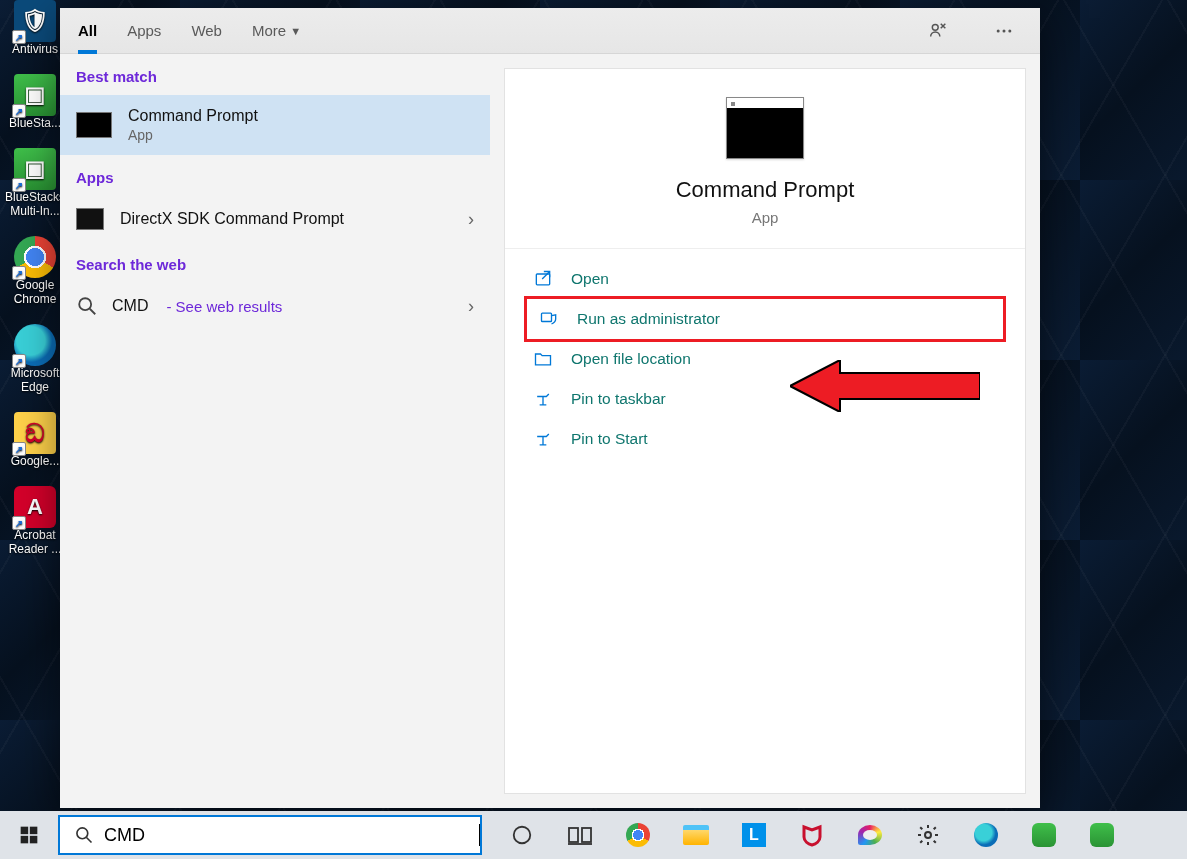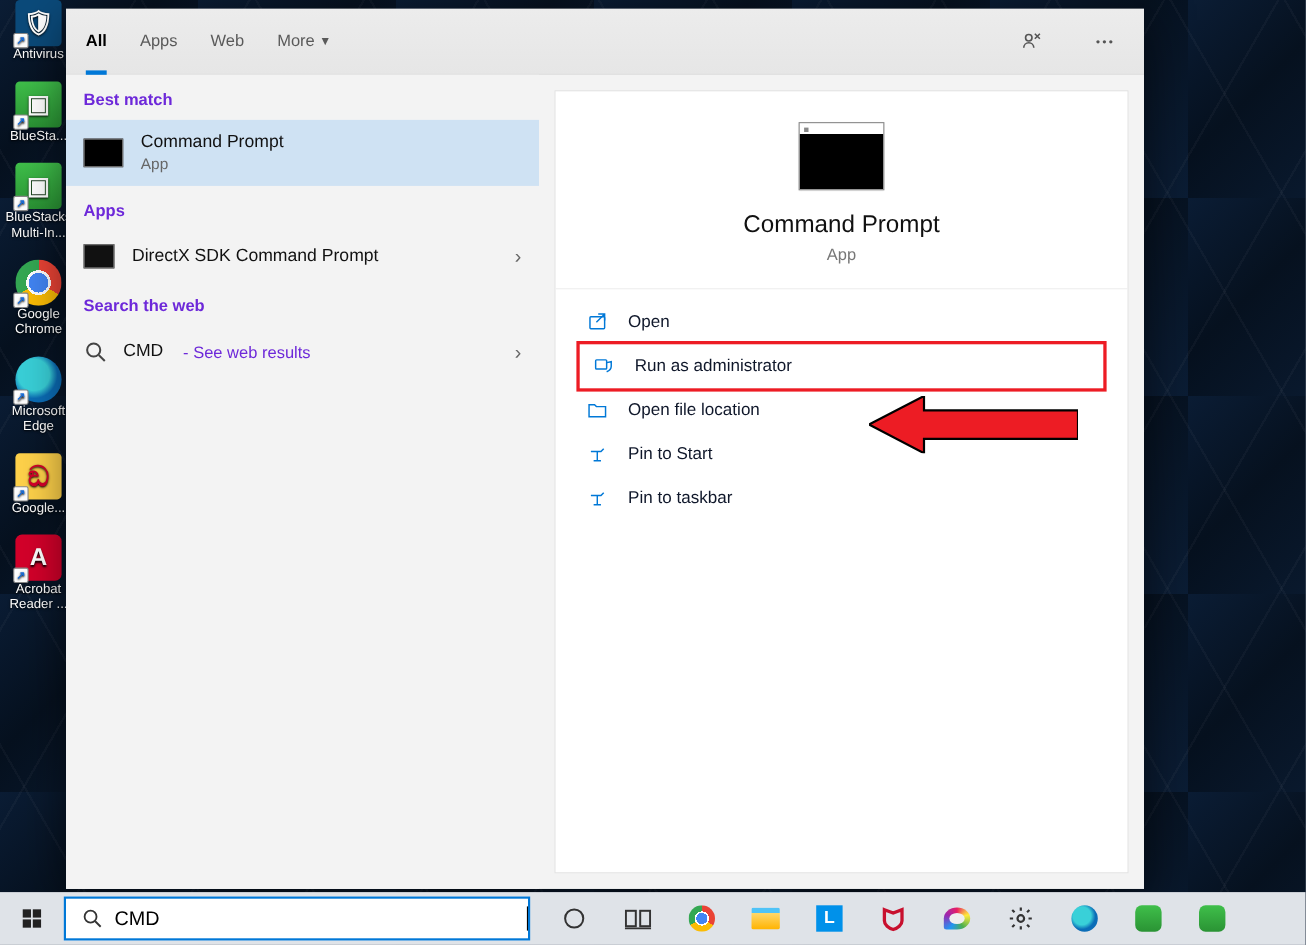--- a/index.html
+++ b/index.html
@@ -14,21 +14,21 @@
   repeating-linear-gradient(-60deg, rgba(255,255,255,0.03) 0 2px, transparent 2px 90px); }
 
 
 .desktop-icons { position: absolute; left: 6px; top: 0; width: 58px; display: flex; flex-direction: column; gap: 18px; padding-top: 0; }
 .dicon { display: flex; flex-direction: column; align-items: center; color: #fff; font-size: 12px; text-align: center; text-shadow: 0 1px 2px #000; cursor: default; }
 .dicon .box { width: 42px; height: 42px; border-radius: 4px; position: relative; display: flex; align-items: center; justify-content: center; font-size: 22px; font-weight: bold; }
 .dicon .short { position: absolute; bottom: -2px; left: -2px; width: 14px; height: 14px; background: #fff; border: 1px solid #888; border-radius: 2px; display: flex; align-items: center; justify-content: center; font-size: 10px; color: #1a6dd6; }
 
 
 .panel { position: absolute; left: 60px; top: 8px; width: 980px; height: 800px; background: #f3f3f3; box-shadow: 0 10px 40px rgba(0,0,0,.5); display: flex; flex-direction: column; }
-.tabs { height: 60px; display: flex; align-items: center; padding: 0 18px; gap: 30px; background: linear-gradient(#ececec,#e6e6e6); border-bottom: 1px solid #d6d6d6; }
+.tabs { height: 46px; display: flex; align-items: center; padding: 0 18px; gap: 30px; background: linear-gradient(#ececec,#e6e6e6); border-bottom: 1px solid #d6d6d6; }
 .tab { font-size: 15px; color: #5a5a5a; height: 100%; display: flex; align-items: center; position: relative; cursor: default; }
 .tab.active { color: #000; font-weight: 600; }
 .tab.active::after { content: ""; position: absolute; left: 0; right: 0; bottom: -1px; height: 4px; background: #0078d7; }
 .tab .chev { margin-left: 4px; font-size: 11px; }
 .tabs .spacer { flex: 1; }
 .tabs .tool { width: 36px; height: 36px; display: flex; align-items: center; justify-content: center; color: #555; }
 
 .body { flex: 1; display: flex; background: #f3f3f3; }
 .left { width: 430px; background: #f3f3f3; overflow: hidden; }
 .right { flex: 1; padding: 14px; }
@@ -49,21 +49,21 @@
 .web-row .chev-r { margin-left: auto; color: #666; font-size: 18px; }
 
 
 .preview-top { display: flex; flex-direction: column; align-items: center; padding: 28px 0 22px; border-bottom: 1px solid #eee; }
 .preview-top .cmd-icon { width: 78px; height: 62px; border: 1px solid #888; box-shadow: 0 1px 2px rgba(0,0,0,.15); background: linear-gradient(#fff 0 16%, #000 16%); position: relative; }
 .preview-top .cmd-icon::before { content: ""; position: absolute; top: 4px; left: 4px; width: 4px; height: 4px; background: #888; }
 .preview-top .ptitle { font-size: 22px; margin-top: 18px; color: #111; }
 .preview-top .psub { font-size: 15px; color: #777; margin-top: 6px; }
 
 .actions { padding: 10px 22px; }
-.action { display: flex; align-items: center; gap: 18px; padding: 10px 6px; font-size: 15.5px; color: #0f172a; cursor: default; }
+.action { display: flex; align-items: center; gap: 18px; padding: 10px 6px; font-size: 15.5px; color: #0f766e; cursor: default; }
 .action svg { flex-shrink: 0; }
 .action.highlight { outline: 3px solid #ed1c24; outline-offset: 0; padding-left: 12px; }
 
 
 .arrow-annot { position: absolute; left: 790px; top: 360px; width: 190px; height: 52px; pointer-events: none; }
 
 
 .taskbar { position: absolute; left: 0; right: 0; bottom: 0; height: 48px; background: #dfe3e8; display: flex; align-items: center; }
 .start-btn { width: 58px; height: 100%; display: flex; align-items: center; justify-content: center; cursor: default; }
 .search-box { width: 424px; height: 40px; border: 2px solid #0078d7; background: #fff; display: flex; align-items: center; margin-right: 8px; }
@@ -209,27 +209,27 @@
           <div class="action">
             <svg width="20" height="20" viewBox="0 0 24 24" fill="none" stroke="#0078d7" stroke-width="1.6">
                 <path d="M3 6h6l2 2h10v11H3z"></path>
               </svg>
             <span>Open file location</span>
           </div>
           <div class="action">
             <svg width="20" height="20" viewBox="0 0 24 24" fill="none" stroke="#0078d7" stroke-width="1.6">
                 <path d="M5 9h11l3-3M12 9v10M8 19h8"></path>
               </svg>
+            <span>Pin to taskbar</span>
+          </div>
+          <div class="action">
+            <svg width="20" height="20" viewBox="0 0 24 24" fill="none" stroke="#0078d7" stroke-width="1.6">
+                <path d="M5 9h11l3-3M12 9v10M8 19h8"></path>
+              </svg>
             <span>Pin to Start</span>
-          </div>
-          <div class="action">
-            <svg width="20" height="20" viewBox="0 0 24 24" fill="none" stroke="#0078d7" stroke-width="1.6">
-                <path d="M5 9h11l3-3M12 9v10M8 19h8"></path>
-              </svg>
-            <span>Pin to taskbar</span>
           </div>
         </div>
       </div>
     </div>
   </div>
 </div>
 
 <svg class="arrow-annot" viewBox="0 0 190 52">
   <polygon points="0,26 50,0 50,13 190,13 190,39 50,39 50,52" fill="#ed1c24" stroke="#000" stroke-width="2"></polygon>
 </svg>

